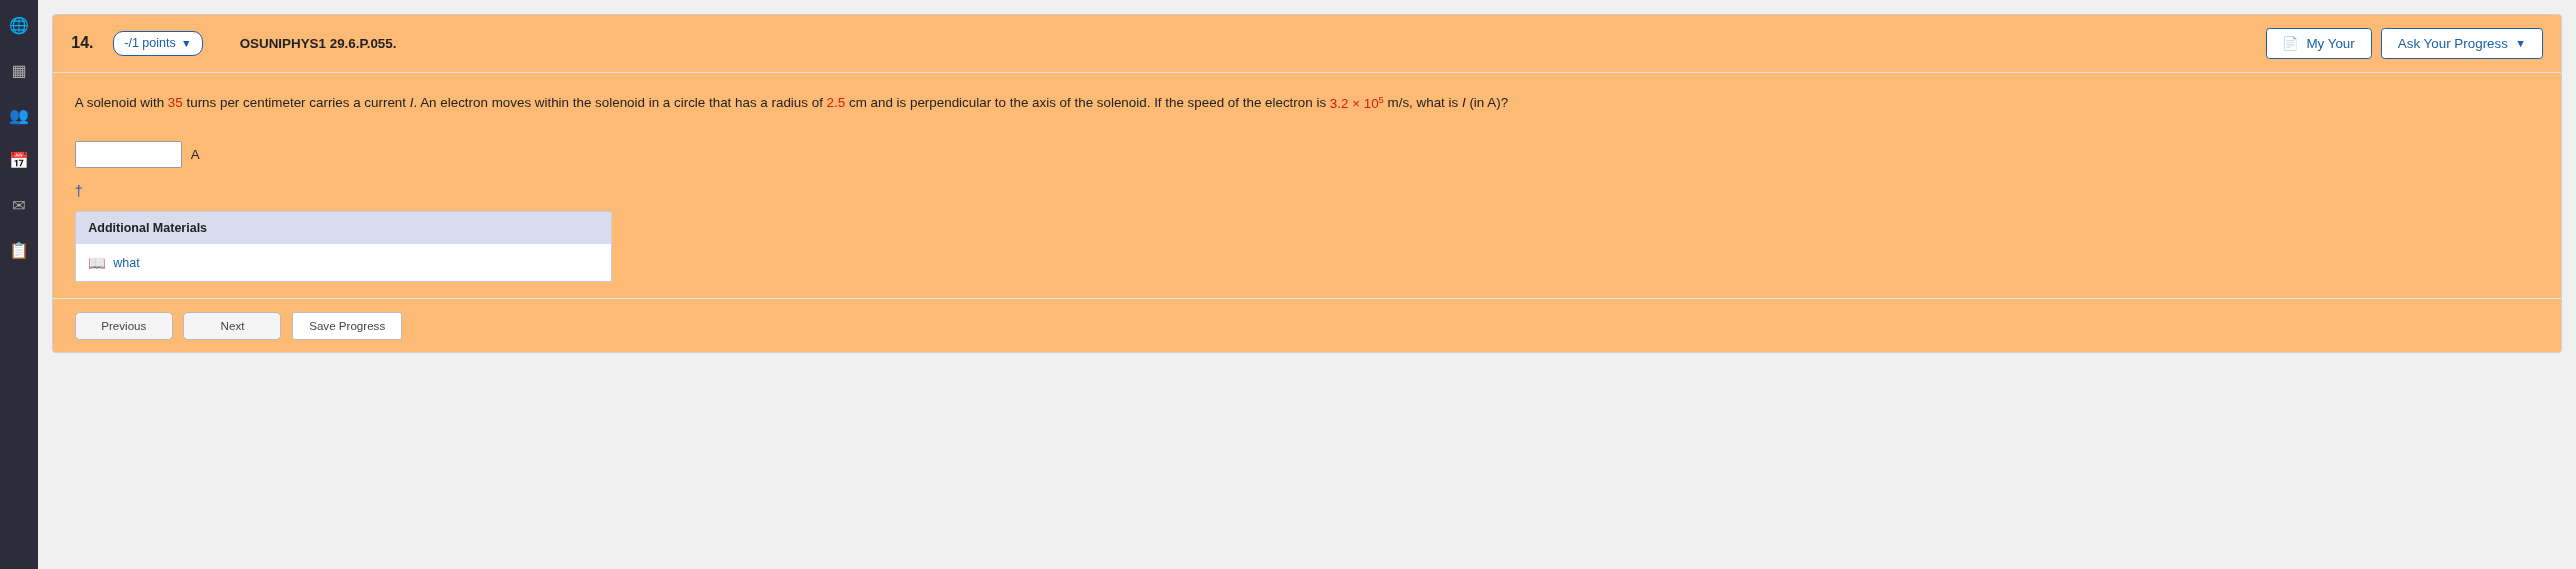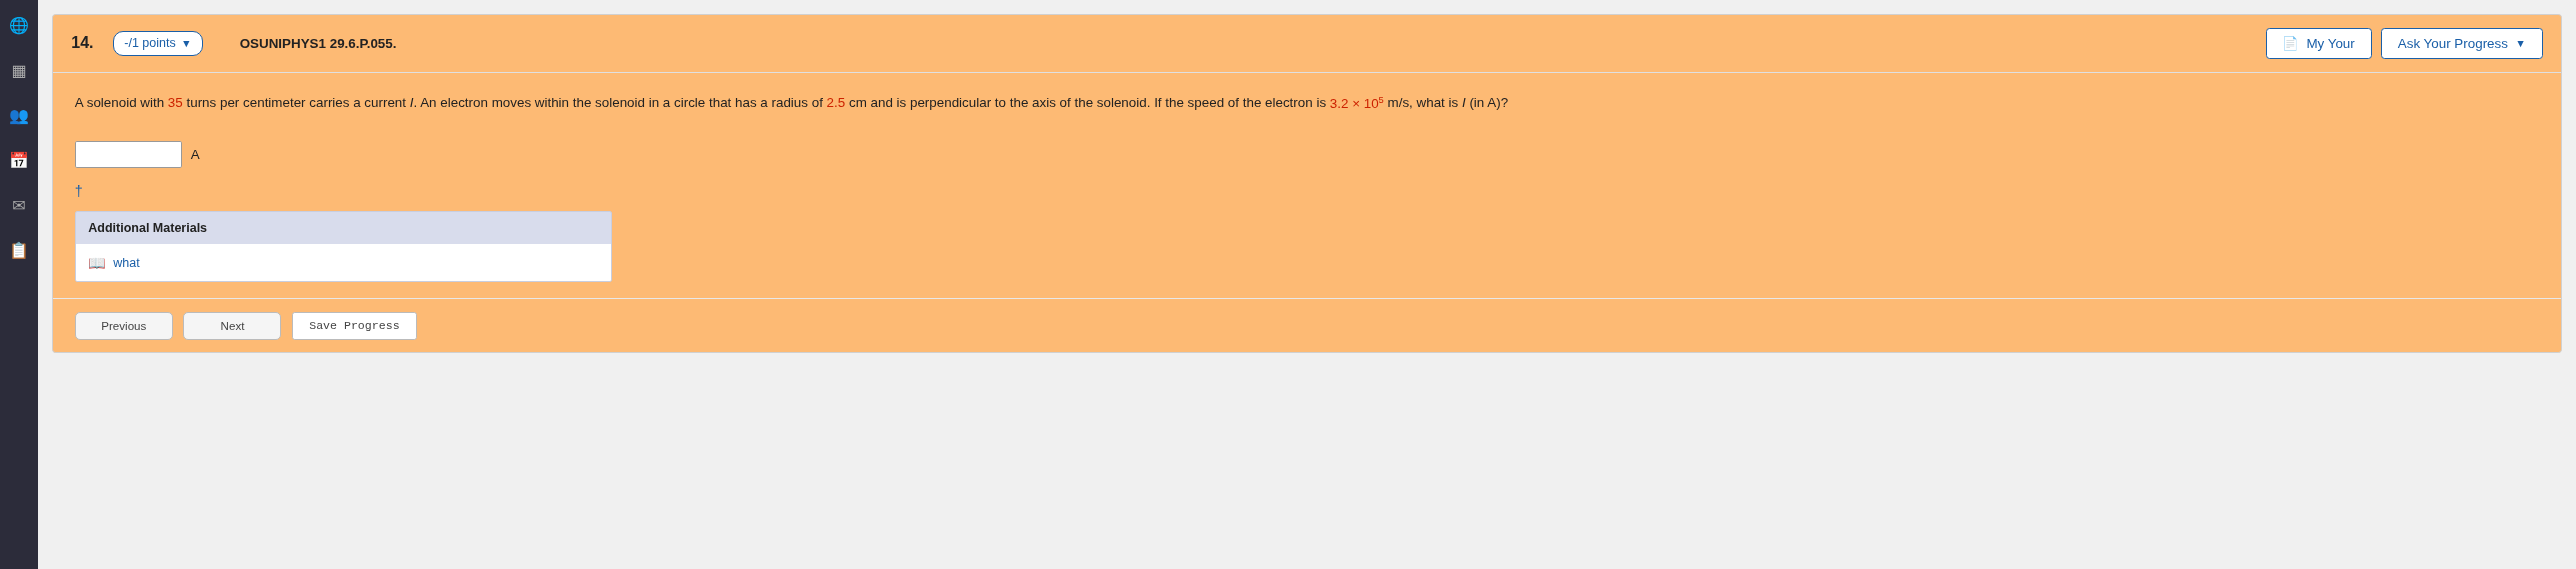--- a/index.html
+++ b/index.html
@@ -199,21 +199,20 @@
     }
     .footer-btn-outline {
       border: 0.9px solid #bbb;
       border-radius: 2.7px;
       padding: 6.3px 16px;
       background: #fff;
       font-size: 11.6px;
       color: #444;
       cursor: pointer;
       min-width: 98px;
-      font-family: Liberation Mono, monospace;
     }
 
     sup {
       font-size: 0.7em;
     }
   </style>
 </head>
 <body>
 
 <div class="sidebar">

